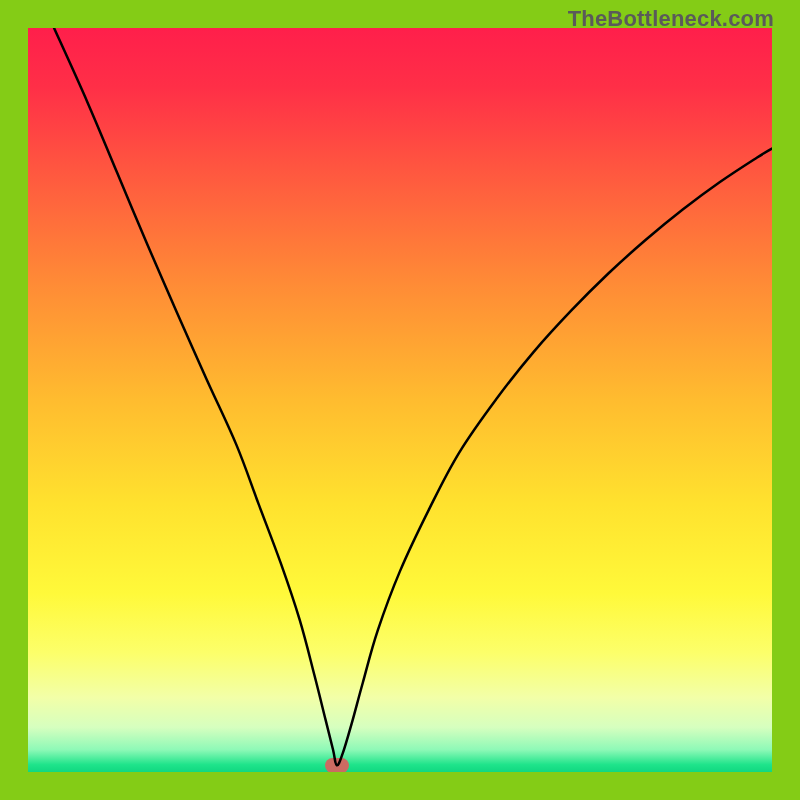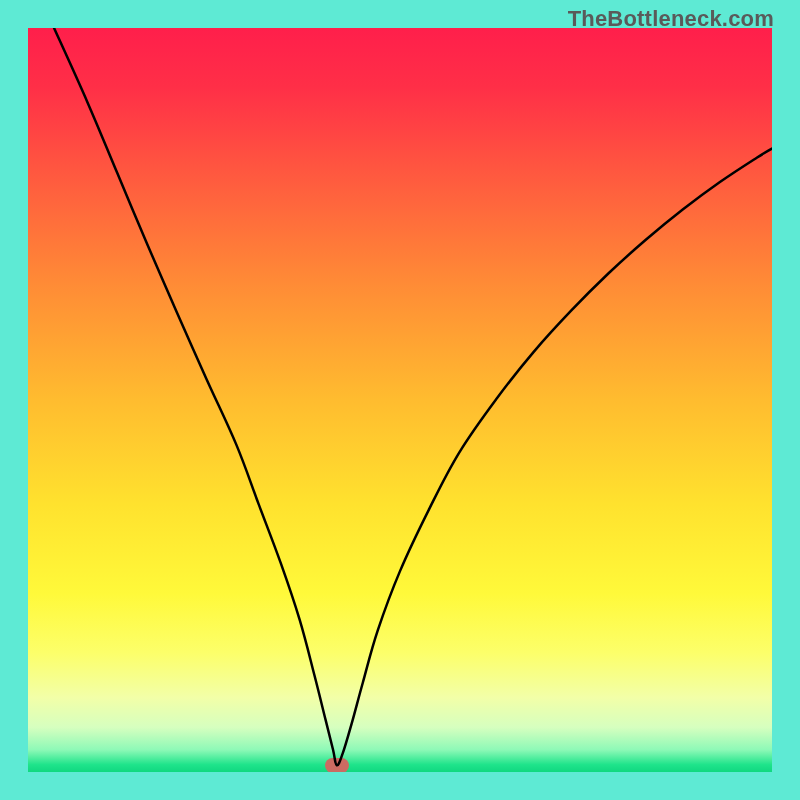--- a/index.html
+++ b/index.html
@@ -9,21 +9,21 @@
     height: 800px;
     background: #000;
     overflow: hidden;
   }
   .frame {
     position: absolute;
     left: 0;
     top: 0;
     width: 800px;
     height: 800px;
-    background: #5eead4;
+    background: #84cc16;
   }
   .plot-area {
     position: absolute;
     left: 28px;
     top: 28px;
     width: 744px;
     height: 744px;
     overflow: hidden;
   }
   .gradient {

